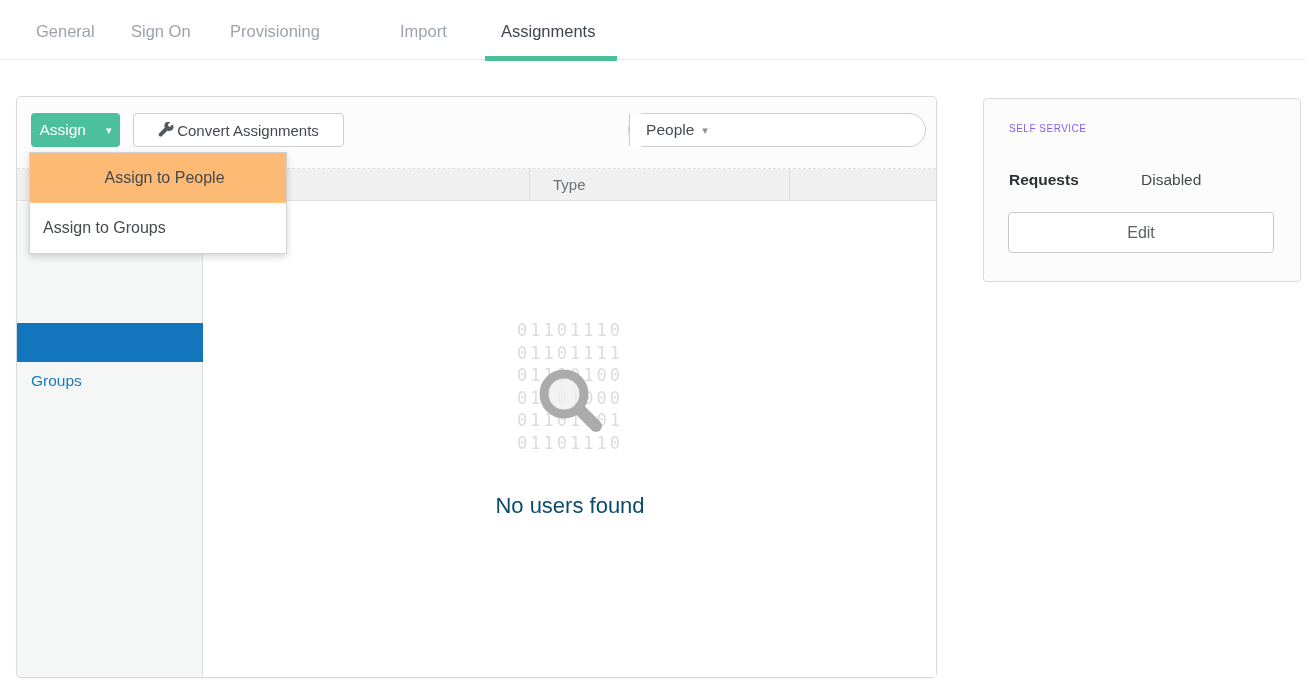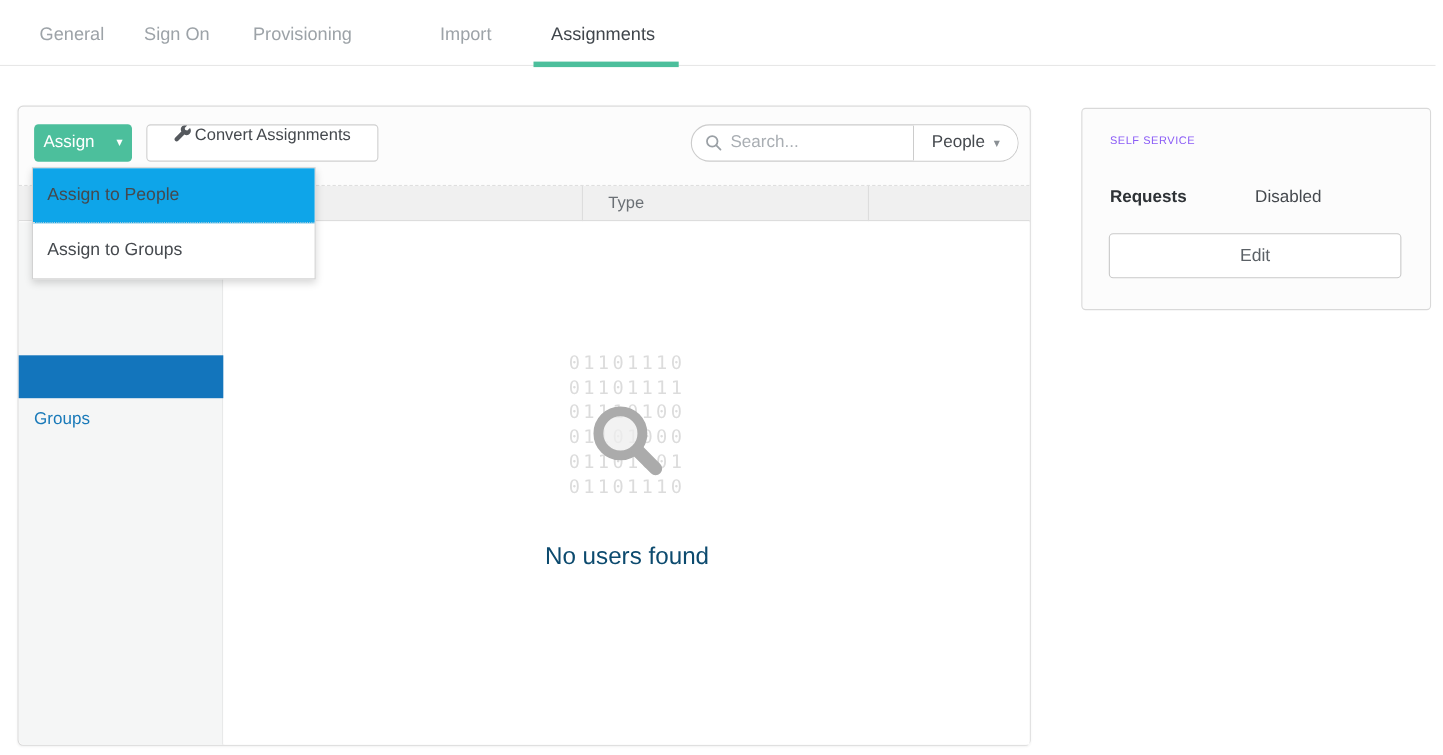--- a/index.html
+++ b/index.html
@@ -16,21 +16,21 @@
   .main-panel { position:absolute; left:16px; top:96px; width:921px; height:582px;
     background:#fff; border:1px solid #d9d9d9; border-radius:5px; box-shadow:0 1px 2px rgba(0,0,0,.05); }
   .toolbar { position:absolute; left:0; top:0; right:0; height:72px; background:#fcfcfc;
     border-bottom:1px dashed #dddddd; border-radius:5px 5px 0 0; }
   .btn-assign { position:absolute; left:14px; top:16px; width:89px; height:34px; background:#4cbf9c;
     border:none; border-radius:4px; color:#fff; font-size:15.5px; font-family:inherit; cursor:pointer;
     display:flex; align-items:center; justify-content:center; gap:20px; }
   .btn-assign .caret { font-size:11px; line-height:1; }
   .btn-convert { position:absolute; left:116px; top:16px; width:211px; height:34px; background:#fff;
     border:1px solid #cfcfcf; border-radius:4px; color:#45494e; font-size:15px; font-family:inherit; cursor:pointer;
-    display:flex; align-items:flex-start; justify-content:center; gap:3px; }
+    display:flex; align-items:center; justify-content:center; gap:3px; }
   .search-pill { position:absolute; left:611px; top:16px; width:298px; height:34px; background:#fff;
     border:1px solid #cccccc; border-radius:17px; display:flex; align-items:stretch; }
   .search-left { flex:1; display:flex; align-items:center; padding-left:12px; gap:7px; }
   .search-left input { border:none; outline:none; background:transparent; font-family:inherit;
     font-size:15.5px; color:#45494e; width:160px; }
   .search-left input::placeholder { color:#a9aeb3; }
   .scope-select { width:95px; border-left:1px solid #cccccc; display:flex; align-items:center;
     justify-content:center; gap:8px; font-size:15.5px; color:#45494e; cursor:pointer;
     border-radius:0 17px 17px 0; background:#fff; }
   .scope-select .caret { color:#8a8f94; font-size:11px; }
@@ -51,21 +51,21 @@
   .binary-block { position:absolute; left:0; right:0; top:117px; text-align:center;
     font-family:"DejaVu Sans Mono", monospace; font-size:17px; line-height:22.5px;
     letter-spacing:3px; color:#dcdcdc; }
   .big-magnifier { position:absolute; left:320px; top:152px; }
   .no-users { position:absolute; left:0; right:0; top:291px; text-align:center; font-size:22px; color:#0c4a6e; }
 
   
   .assign-menu { position:absolute; left:29px; top:152px; width:258px; background:#fff;
     border:1px solid #d2d2d2; box-shadow:0 3px 7px rgba(0,0,0,.16); z-index:10; }
   .assign-menu .menu-item { height:50px; line-height:50px; padding-left:13px; font-size:16px; color:#45494e; cursor:pointer; }
-  .assign-menu .menu-item.first { background:#0ea5e9; border-bottom:1px dotted #dcdcdc; }
+  .assign-menu .menu-item.first { background:#fdba74; border-bottom:1px dotted #dcdcdc;text-align:center; }
 
   
   .self-service { position:absolute; left:983px; top:98px; width:318px; height:184px; background:#fcfcfc;
     border:1px solid #d9d9d9; border-radius:4px; }
   .ss-title { position:absolute; left:25px; top:24px; font-size:10px; letter-spacing:.5px; color:#8b5cf6; font-weight:500; }
   .ss-requests-label { position:absolute; left:25px; top:72px; font-size:15.5px; font-weight:bold; color:#2e3236; }
   .ss-requests-value { position:absolute; left:157px; top:72px; font-size:15.5px; color:#45494e;text-align:right; }
   .ss-edit-btn { position:absolute; left:24px; top:113px; width:266px; height:41px; background:#fff;
     border:1px solid #c9c9c9; border-radius:4px; font-family:inherit; font-size:16px; color:#5b6166; cursor:pointer; }
 </style>
@@ -95,29 +95,20 @@
       <button class="btn-convert">
         <span style="display:flex">
           <svg width="16" height="16" viewBox="0 0 16 16">
             <path d="M15.1 3.0c-.12-.38-.6-.5-.88-.22l-1.95 1.95-1.85-.5-.5-1.85 1.95-1.95c.28-.28.16-.76-.22-.88C9.9-.93 7.6.05 6.72 1.9c-.58 1.2-.48 2.57.12 3.66L1.2 11.2c-.78.78-.78 2.04 0 2.82.78.78 2.04.78 2.82 0l5.64-5.64c1.09.6 2.46.7 3.66.12 1.85-.88 2.83-3.18 1.78-5.5z" fill="#55595e"></path>
           </svg>
         </span>
         <span>Convert Assignments</span>
       </button>
 
       <div class="search-pill">
-        <div class="search-left">
-          <span style="display:flex">
-            <svg width="16" height="16" viewBox="0 0 16 16">
-              <circle cx="6.5" cy="6.5" r="4.8" fill="none" stroke="#9aa0a5" stroke-width="1.6"></circle>
-              <line x1="10.2" y1="10.2" x2="14" y2="14" stroke="#9aa0a5" stroke-width="1.6" stroke-linecap="round"></line>
-            </svg>
-          </span>
-          <input type="text" placeholder="Search..." style="">
-        </div>
         <div class="scope-select">
           <span>People</span>
           <span class="caret">▾</span>
         </div>
       </div>
     </div>
 
     <div class="table-header">
       <div class="col-div" style="left:512px"></div>
       <div class="col-div" style="left:772px"></div>

